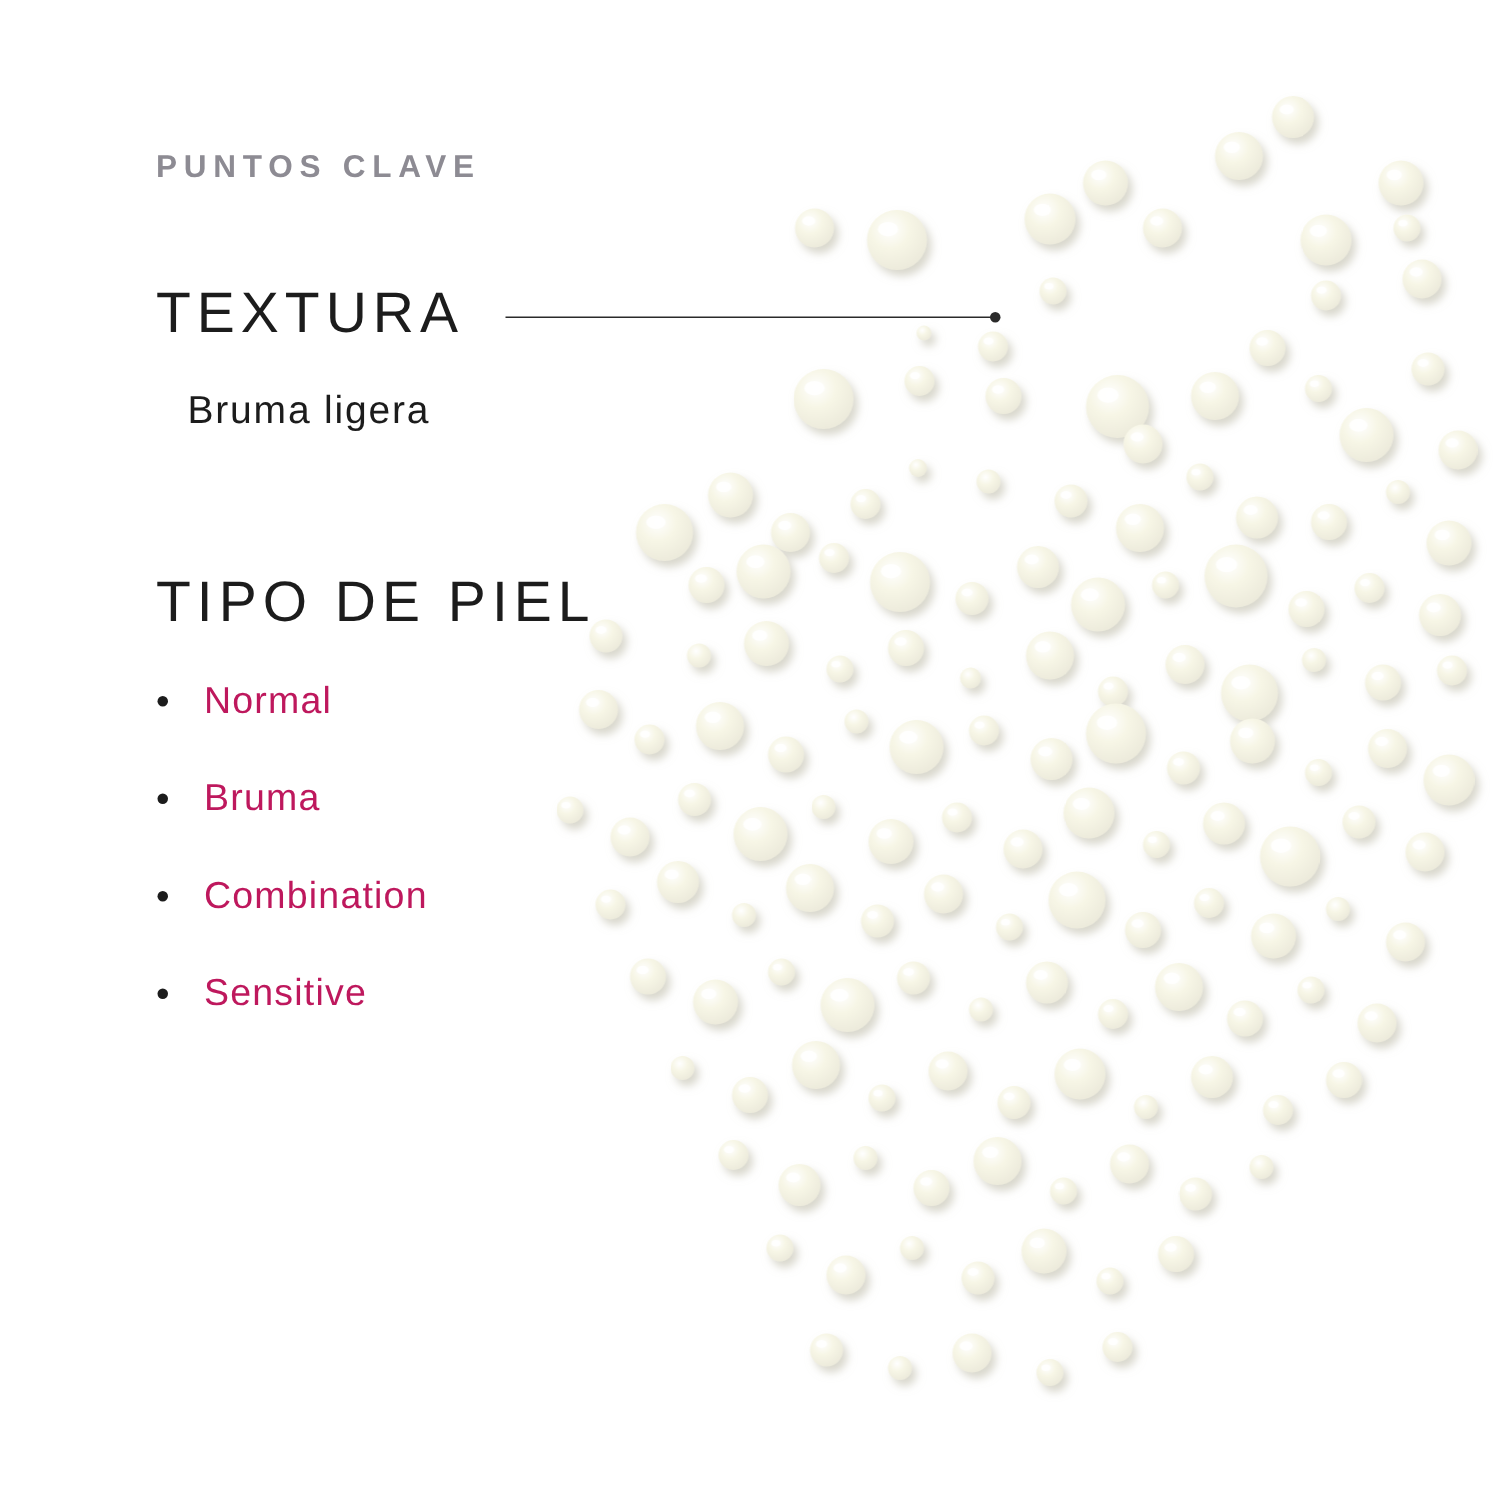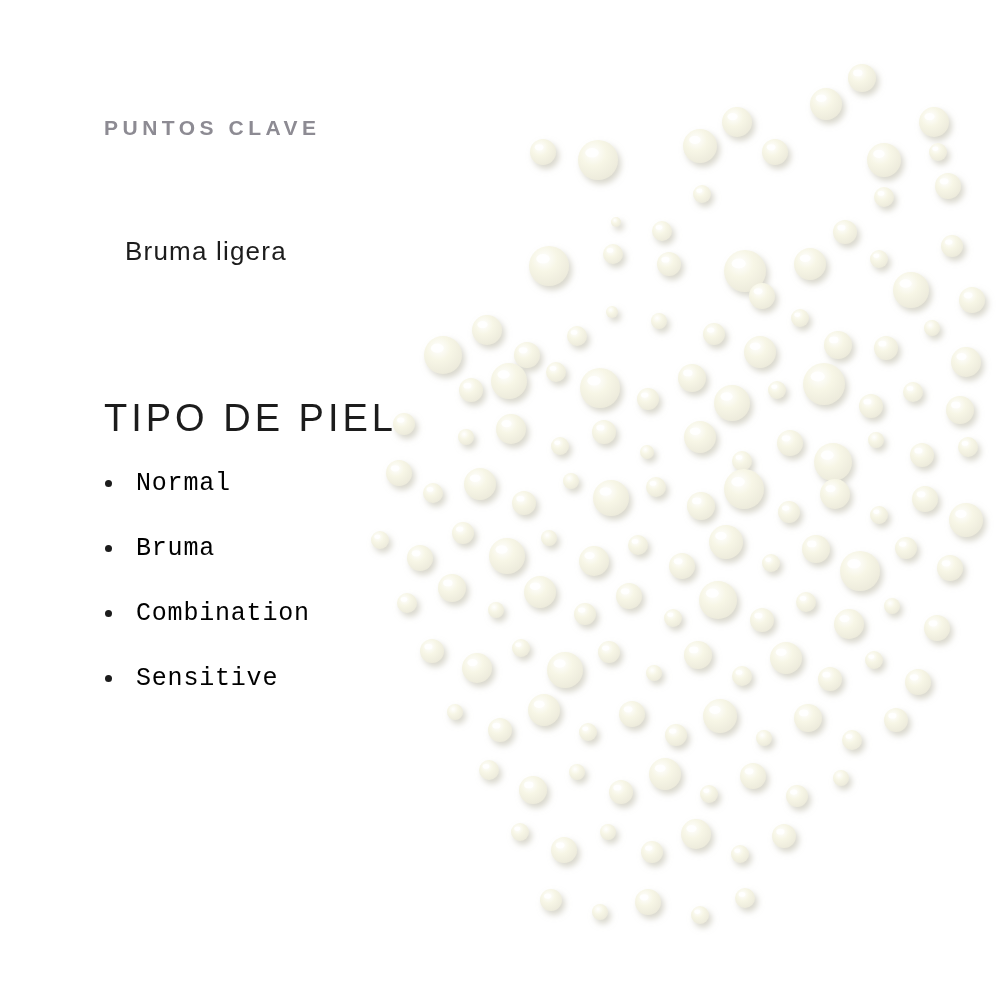--- a/index.html
+++ b/index.html
@@ -31,21 +31,21 @@
     left: 0;
     width: 1000px;
     height: 1000px;
     z-index: 1;
     pointer-events: none;
   }
 
   
   .content {
     position: absolute;
-    top: 16px;
+    top: 0;
     left: 0;
     width: 1000px;
     height: 984px;
     z-index: 2;
   }
 
   .eyebrow {
     position: absolute;
     left: 104px;
     top: 100px;
@@ -121,24 +121,24 @@
   .skin-list {
     list-style: none;
     margin: 0;
     padding: 0;
   }
 
   .skin-list li {
     position: relative;
     font-size: 25px;
     letter-spacing: 0.8px;
-    color: #000000;
+    color: #be185d;
     margin-bottom: 36px;
     padding-left: 32px;
-    font-family: Liberation Mono, monospace;
+    font-family: Liberation Sans, sans-serif;
   }
 
   .skin-list li::before {
     content: "";
     position: absolute;
     left: 1px;
     top: 11px;
     width: 7px;
     height: 7px;
     border-radius: 50%;
@@ -443,20 +443,24 @@
         <circle cx="745" cy="898" r="10" fill="url(#dropGrad)"></circle>
         <ellipse cx="742" cy="894.4" rx="3.4000000000000004" ry="2.4" fill="#ffffff" opacity="0.85"></ellipse>
       </g>
   </svg>
 
   <div class="content">
 
     <div class="eyebrow">PUNTOS CLAVE</div>
 
     <div class="texture-block">
+      <div class="texture-row">
+        <div class="heading">TEXTURA</div>
+        <div class="leader"></div>
+      </div>
       <div class="subtext">Bruma ligera</div>
     </div>
 
     <div class="skin-block">
       <div class="heading">TIPO DE PIEL</div>
       <ul class="skin-list">
         <li>
           <span>Normal</span>
         </li>
         <li>

